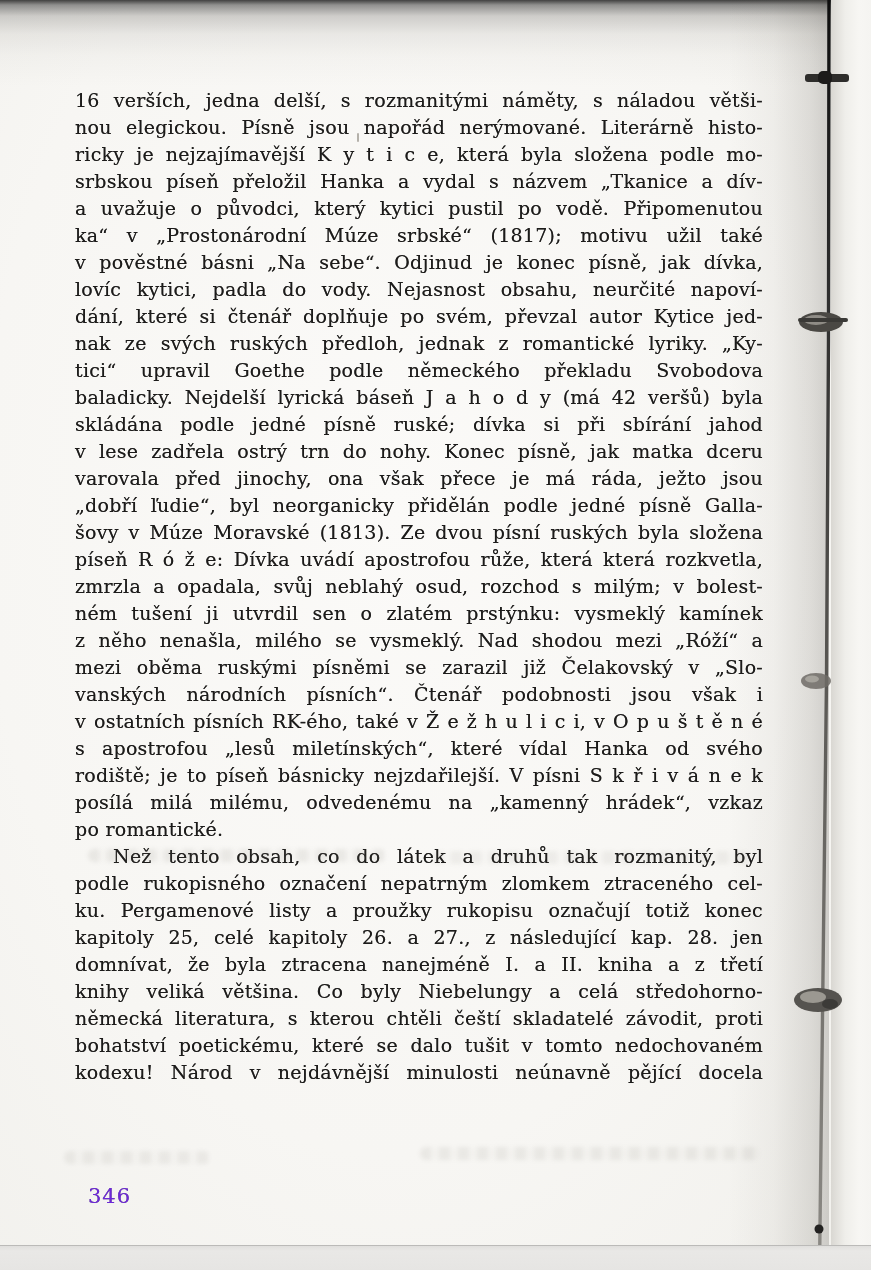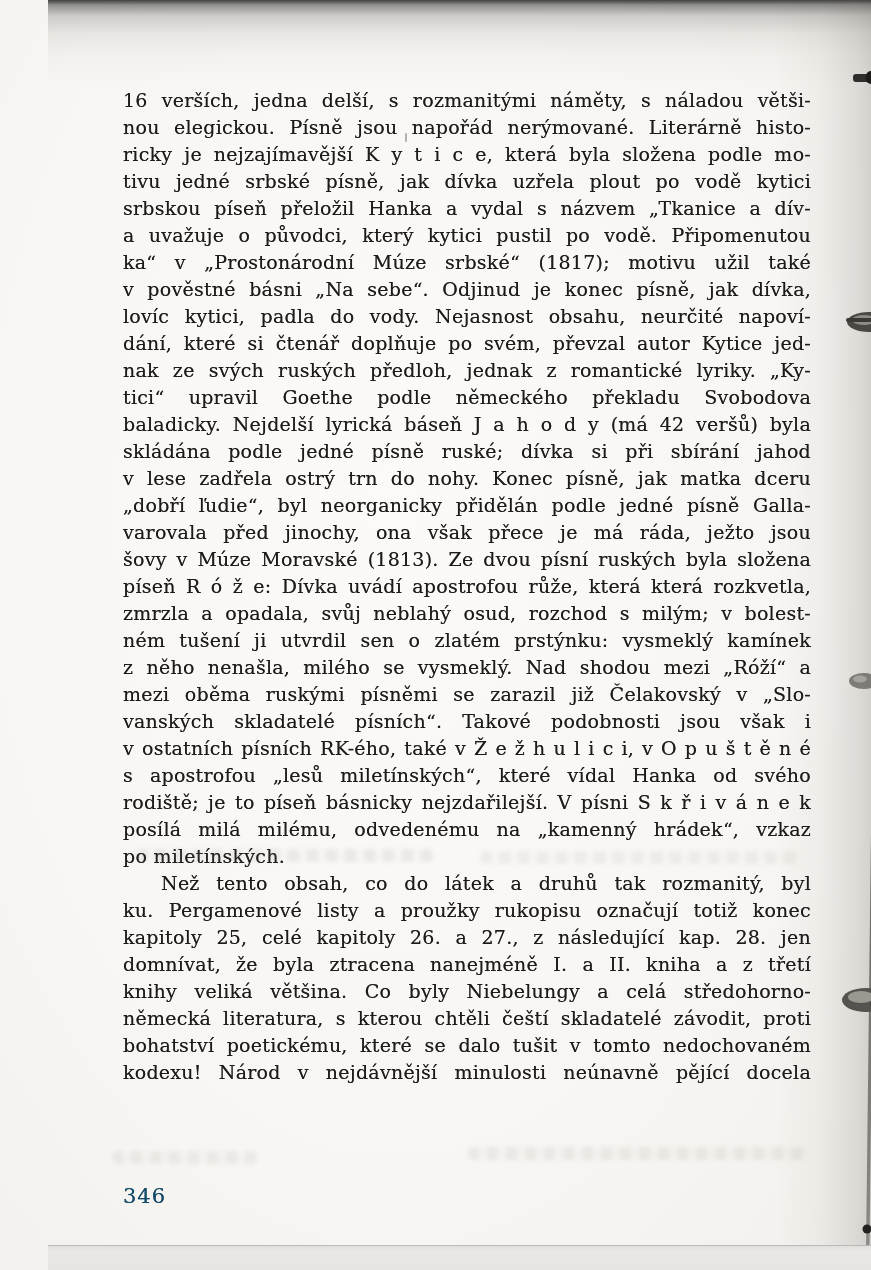--- a/index.html
+++ b/index.html
@@ -1,21 +1,21 @@
 <!DOCTYPE html>
 <html><head>
 <meta charset="utf-8">
 <style>
   html,body{margin:0;padding:0;}
   body{
     width:871px;height:1270px;position:relative;overflow:hidden;
     background:radial-gradient(ellipse at 45% 40%, #fbfaf8 0%, #f7f6f3 60%, #f1f0ec 100%);
     font-family:"DejaVu Serif","Liberation Serif",serif;
   }
-  .page{position:absolute;inset:0;margin-left:48px;}
+  .page{position:absolute;inset:0;}
   
   .shadow-top{
     position:absolute;top:0;left:0;width:100%;height:86px;
     background:linear-gradient(to bottom,
       rgba(25,25,25,.82) 0px, rgba(60,60,60,.55) 5px,
       rgba(110,108,104,.30) 16px, rgba(140,138,132,.14) 34px,
       rgba(160,158,152,.06) 56px, rgba(160,158,152,0) 86px);
   }
   
   .band-bottom{
@@ -41,21 +41,21 @@
     text-rendering:optimizeLegibility;
   }
   .line{
     text-align:justify;text-align-last:justify;white-space:normal;
     height:27px;overflow:visible;
     text-shadow:0 0 .5px rgba(28,27,26,.65);
   }
   .line.flush{text-align-last:left;}
   .line.indent{text-indent:38px;}
   .page-number{
-    position:absolute;left:75px;top:1184px;font-size:21px;color:#0c4a6e;
+    position:absolute;left:88px;top:1184px;font-size:21px;color:#6d28d9;
     letter-spacing:1px;text-shadow:0 0 .5px rgba(28,27,26,.6);
   }
   
   .bleed{
     position:absolute;height:13px;border-radius:6px;filter:blur(2px);opacity:.55;
     background:repeating-linear-gradient(90deg,
       rgba(125,122,112,.22) 0 11px, rgba(125,122,112,.05) 11px 19px);
   }
   .b1{left:88px;top:849px;width:298px;}
   .b2{left:432px;top:851px;width:318px;opacity:.42;}
@@ -100,47 +100,47 @@
       <ellipse cx="813" cy="997" rx="13" ry="6" fill="#9b9891"></ellipse>
       <ellipse cx="830" cy="1004" rx="8" ry="5" fill="#3c3b38"></ellipse>
     </g>
     <circle cx="819" cy="1229" r="4.5" fill="#232221"></circle>
   </svg>
 
   <div class="text-block">
       <div class="line">16 verších, jedna delší, s rozmanitými náměty, s náladou větši-</div>
       <div class="line">nou elegickou. Písně jsou napořád nerýmované. Literárně histo-</div>
       <div class="line">ricky je nejzajímavější K y t i c e, která byla složena podle mo-</div>
-      <div class="line">tivu jedné srbské písně, jak dívka uzřela plout po vodě kytici</div>
       <div class="line">srbskou píseň přeložil Hanka a vydal s názvem „Tkanice a dív-</div>
       <div class="line">a uvažuje o původci, který kytici pustil po vodě. Připomenutou</div>
       <div class="line">ka“ v „Prostonárodní Múze srbské“ (1817); motivu užil také</div>
       <div class="line">v pověstné básni „Na sebe“. Odjinud je konec písně, jak dívka,</div>
       <div class="line">lovíc kytici, padla do vody. Nejasnost obsahu, neurčité napoví-</div>
       <div class="line">dání, které si čtenář doplňuje po svém, převzal autor Kytice jed-</div>
       <div class="line">nak ze svých ruských předloh, jednak z romantické lyriky. „Ky-</div>
       <div class="line">tici“ upravil Goethe podle německého překladu Svobodova</div>
       <div class="line">baladicky. Nejdelší lyrická báseň J a h o d y (má 42 veršů) byla</div>
       <div class="line">skládána podle jedné písně ruské; dívka si při sbírání jahod</div>
       <div class="line">v lese zadřela ostrý trn do nohy. Konec písně, jak matka dceru</div>
+      <div class="line">varovala před jinochy, ona však přece je má ráda, ježto jsou</div>
       <div class="line">„dobří ľudie“, byl neorganicky přidělán podle jedné písně Galla-</div>
-      <div class="line">varovala před jinochy, ona však přece je má ráda, ježto jsou</div>
       <div class="line">šovy v Múze Moravské (1813). Ze dvou písní ruských byla složena</div>
       <div class="line">píseň R ó ž e: Dívka uvádí apostrofou růže, která která rozkvetla,</div>
       <div class="line">zmrzla a opadala, svůj neblahý osud, rozchod s milým; v bolest-</div>
       <div class="line">ném tušení ji utvrdil sen o zlatém prstýnku: vysmeklý kamínek</div>
       <div class="line">z něho nenašla, milého se vysmeklý. Nad shodou mezi „Róží“ a</div>
       <div class="line">mezi oběma ruskými písněmi se zarazil již Čelakovský v „Slo-</div>
-      <div class="line">vanských skladatelé písních“. Takové podobnosti jsou však i</div>
+      <div class="line">vanských národních písních“. Čtenář podobnosti jsou však i</div>
       <div class="line">v ostatních písních RK-ého, také v Ž e ž h u l i c i, v O p u š t ě n é</div>
       <div class="line">s apostrofou „lesů miletínských“, které vídal Hanka od svého</div>
       <div class="line">rodiště; je to píseň básnicky nejzdařilejší. V písni S k ř i v á n e k</div>
       <div class="line">posílá milá milému, odvedenému na „kamenný hrádek“, vzkaz</div>
-      <div class="line flush">po miletínských.</div>
+      <div class="line flush">po romantické.</div>
       <div class="line indent">Než tento obsah, co do látek a druhů tak rozmanitý, byl</div>
+      <div class="line">podle rukopisného označení nepatrným zlomkem ztraceného cel-</div>
       <div class="line">ku. Pergamenové listy a proužky rukopisu označují totiž konec</div>
       <div class="line">kapitoly 25, celé kapitoly 26. a 27., z následující kap. 28. jen</div>
       <div class="line">domnívat, že byla ztracena nanejméně I. a II. kniha a z třetí</div>
       <div class="line">knihy veliká většina. Co byly Niebelungy a celá středohorno-</div>
       <div class="line">německá literatura, s kterou chtěli čeští skladatelé závodit, proti</div>
       <div class="line">bohatství poetickému, které se dalo tušit v tomto nedochovaném</div>
       <div class="line">kodexu! Národ v nejdávnější minulosti neúnavně pějící docela</div>
     </div>
 
   <div class="page-number">346</div>

